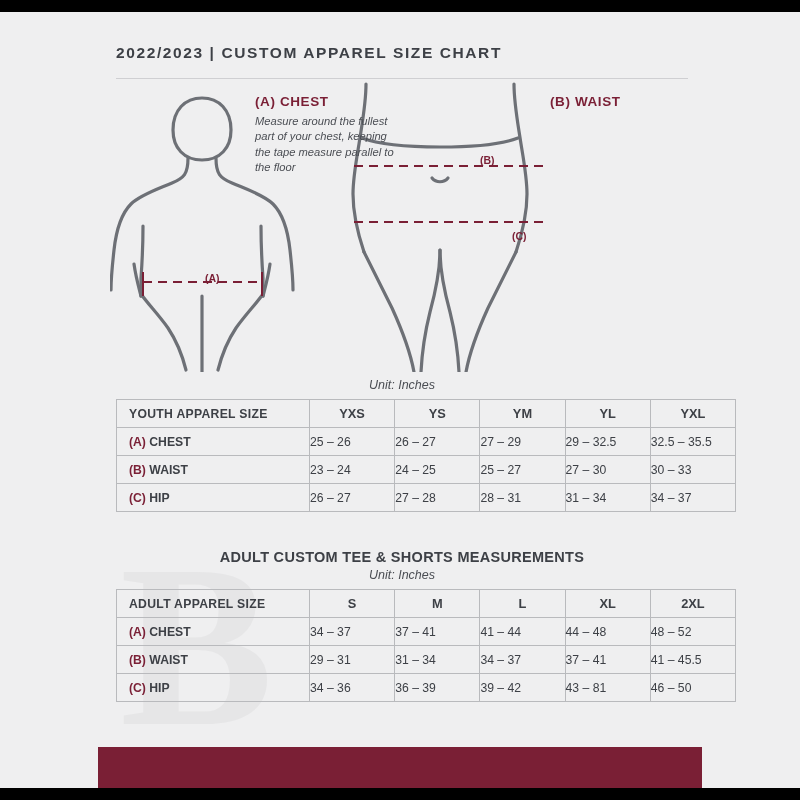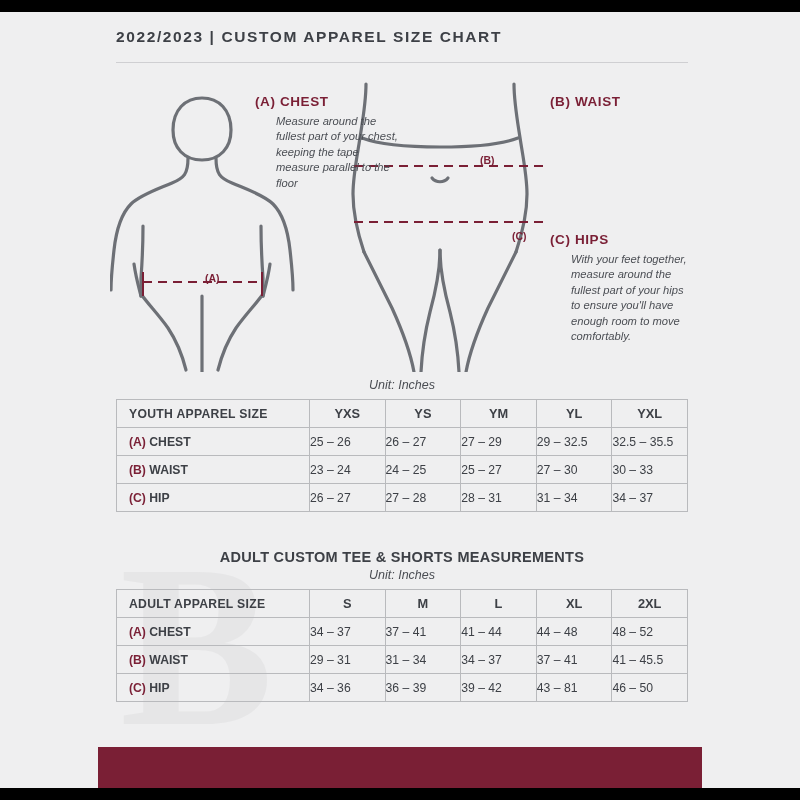--- a/index.html
+++ b/index.html
@@ -36,21 +36,21 @@
     font-weight: 700;
     color: #e6e6e7;
     line-height: 1;
     letter-spacing: -6px;
     user-select: none;
   }
   
   .header {
     position: absolute;
     left: 0;
-    top: 4px;
+    top: 20px;
     width: 684px;
     height: 46px;
   }
   .header-title {
     position: absolute;
     left: 116px;
     top: 12px;
     font-size: 15.5px;
     font-weight: 700;
     letter-spacing: 1.6px;
@@ -103,21 +103,20 @@
     font-weight: 700;
     letter-spacing: 0.6px;
     color: #7a1f35;
     margin-bottom: 5px;
   }
   .callout .c-body {
     font-size: 11.2px;
     line-height: 1.38;
     font-style: italic;
     color: #4b4e54;
-    margin-left: 21px;
   }
   #callout-chest { left: 145px; top: 12px; width: 145px; }
   #callout-waist { left: 440px; top: 12px; width: 145px; }
   #callout-hips  { left: 440px; top: 150px; width: 145px; }
 
   .meas-label {
     position: absolute;
     font-size: 10.5px;
     font-weight: 700;
     color: #7a1f35;
@@ -141,21 +140,21 @@
   }
   .sec-unit {
     text-align: center;
     font-size: 12.5px;
     font-style: italic;
     color: #4b4e54;
     margin-top: 3px;
     margin-bottom: 7px;
   }
   table {
-    width: 572px;
+    width: 620px;
     border-collapse: collapse;
     table-layout: fixed;
   }
   table td, table th {
     border: 1px solid #b9babd;
     height: 27px;
     font-size: 12.2px;
     color: #3d4046;
     font-weight: 400;
     padding: 0;
@@ -273,24 +272,20 @@
       <div class="meas-label" style="left:370px; top:72px;">(B)</div>
       <div class="meas-label" style="left:402px; top:148px;">(C)</div>
 
       <div class="callout" id="callout-chest">
         <div class="c-title">(A) CHEST</div>
         <div class="c-body">Measure around the fullest part of your chest, keeping the tape measure parallel to the floor</div>
       </div>
       <div class="callout" id="callout-waist">
         <div class="c-title">(B) WAIST</div>
       </div>
-      <div class="callout" id="callout-hips">
-        <div class="c-title">(C) HIPS</div>
-        <div class="c-body">With your feet together, measure around the fullest part of your hips to ensure you'll have enough room to move comfortably.</div>
-      </div>
     </div>
 
     <div class="section" id="section-youth">
       <div class="sec-unit">Unit: Inches</div>
       <table>
         <thead>
           <tr>
             <th>YOUTH APPAREL SIZE</th>
             <th>YXS</th>
             <th>YS</th>

